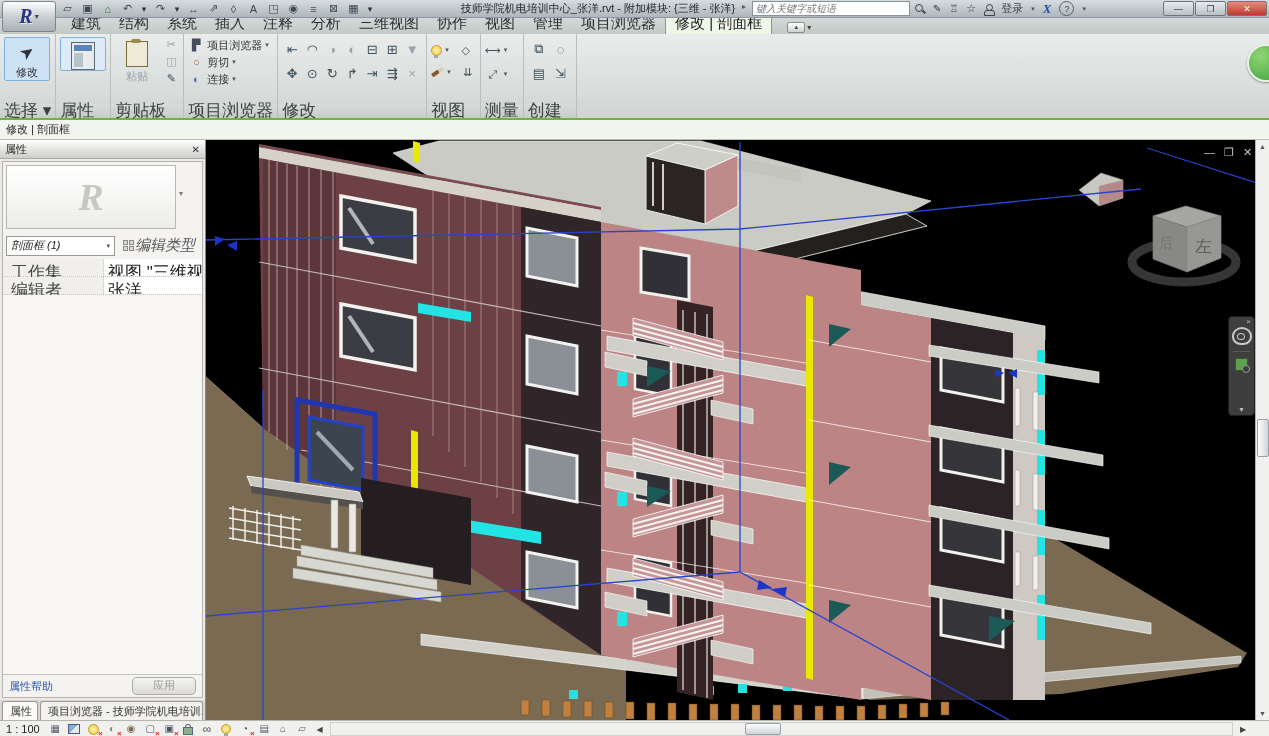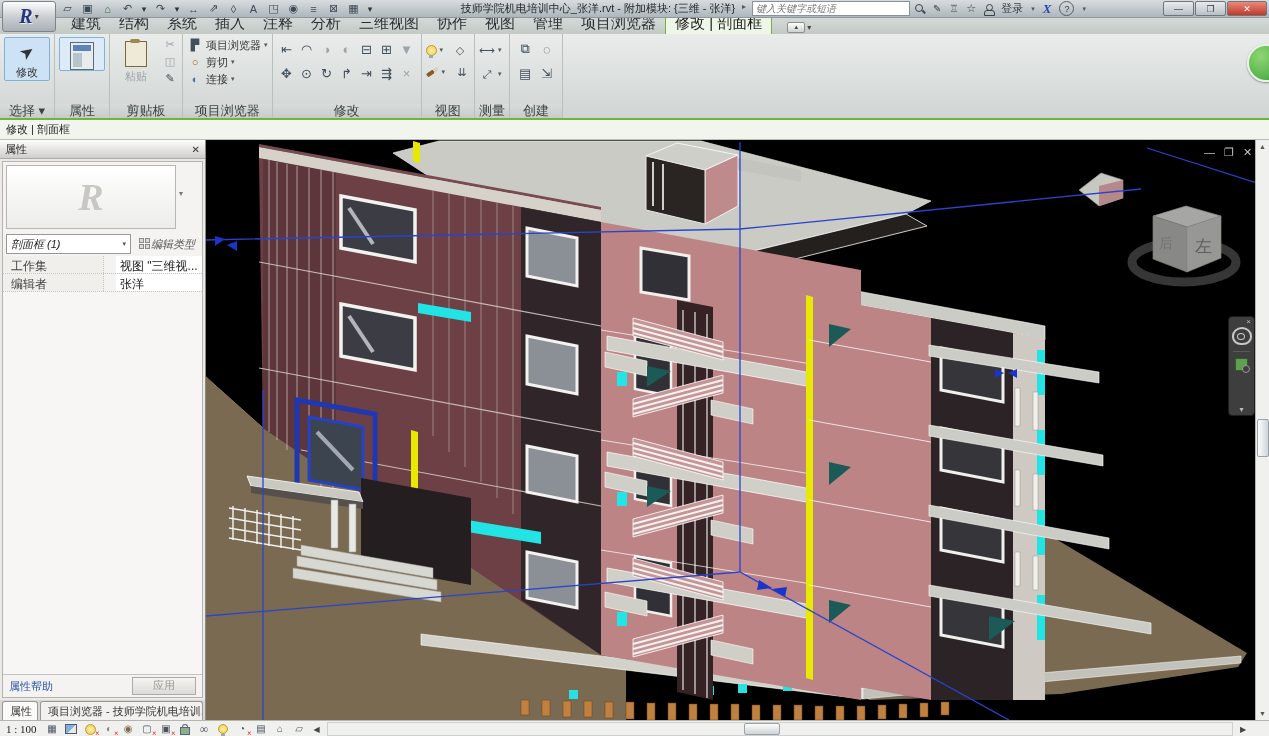--- a/index.html
+++ b/index.html
@@ -31,21 +31,21 @@
   
   .tabrow{height:16px;background:linear-gradient(#d3d9d6,#c3cac6);display:flex;align-items:flex-end;padding-left:62px;}
   .rtab{padding:1px 9px;font-size:15px;color:#2a2e32;}
   .rtab.ctx{background:#eef6e8;border:1px solid #76b043;border-bottom:none;border-radius:3px 3px 0 0;color:#222;}
   .collapsebtn{margin-left:10px;font-size:8px;color:#444;display:flex;align-items:center;gap:2px;padding:1px 5px;}
   .collapsebtn .pill{display:inline-block;width:16px;height:9px;background:linear-gradient(#fefefe,#cdd3d0);border:1px solid #8a9088;border-radius:2px;text-align:center;line-height:7px;font-size:7px;}
   
   .ribbon{position:relative;height:84px;background:linear-gradient(#e9ecea,#d0d5d3);display:flex;align-items:stretch;}
   .panel{display:flex;flex-direction:column;border-right:1px solid #b9bfbc;}
   .pbody{flex:1;display:flex;align-items:flex-start;padding:3px 4px;gap:4px;}
-  .plabel{height:14px;text-align:center;font-size:13px;color:#3c4340;background:linear-gradient(#d8dddb,#c6ccc9);line-height:14px;padding:0 4px;white-space:nowrap;}
+  .plabel{height:14px;text-align:left;font-size:17px;color:#3c4340;background:linear-gradient(#d8dddb,#c6ccc9);line-height:14px;padding:0 4px;white-space:nowrap;}
   .bigbtn{width:44px;display:flex;flex-direction:column;align-items:center;gap:2px;padding-top:4px;}
   .bigbtn .blabel{font-size:11px;color:#333;}
   .bigbtn.sel{background:#cde3f5;border:1px solid #7fb2da;border-radius:2px;}
   .cursor-ic{font-size:17px;color:#2f3338;transform:rotate(-35deg);}
   .propbig{width:22px;height:26px;border:1px solid #5d6a74;background:#e8ecef;position:relative;}
   .propbig::before{content:"";position:absolute;left:2px;top:2px;right:2px;height:6px;background:#5b84b8;}
   .propbig::after{content:"";position:absolute;left:2px;top:10px;width:9px;bottom:2px;background:#b8c4cc;}
   .pastebig{width:20px;height:24px;border:1px solid #7a6a3a;background:#efe9d8;position:relative;}
   .pastebig::before{content:"";position:absolute;left:4px;top:-3px;width:10px;height:4px;background:#9a8a50;border-radius:2px;}
   .smcol{display:flex;flex-direction:column;gap:2px;}
@@ -68,52 +68,52 @@
   .pal-h{height:18px;background:linear-gradient(#fdfdfc,#cfcecb);border-bottom:1px solid #aaa;display:flex;align-items:center;padding:0 5px;font-size:11px;color:#222;}
   .pal-h .x{margin-left:auto;font-size:10px;color:#333;}
   .pal-body{flex:1;margin:2px;border:1px solid #b5b3af;background:#f4f3f1;display:flex;flex-direction:column;overflow:hidden;}
   .preview{display:flex;align-items:flex-start;gap:3px;padding:3px;}
   .prevbox{width:168px;height:62px;background:linear-gradient(#ffffff,#ececea);border:1px solid #b8b6b2;display:flex;align-items:center;justify-content:center;}
   .prevbox .rfade{font-family:"Liberation Serif","DejaVu Serif",serif;font-size:38px;font-weight:bold;font-style:italic;color:#c9c7c3;}
   .prevcar{margin-top:24px;font-size:8px;color:#777;}
   .selrow{display:flex;align-items:center;gap:4px;padding:2px 3px;font-style:italic;}
   .combo{flex:1;height:18px;background:#fff;border:1px solid #9a9894;display:flex;align-items:center;padding:0 4px;font-size:11px;color:#222;}
   .combo .car{margin-left:auto;}
-  .edittype{display:flex;align-items:center;gap:0;font-size:11px;color:#555;padding:1px 3px;border:1px solid transparent;}
+  .edittype{display:flex;align-items:center;gap:0;font-size:15px;color:#555;padding:1px 3px;border:1px solid transparent;}
   .et-ic{width:12px;height:12px;display:grid;grid-template-columns:5px 5px;grid-template-rows:5px 5px;gap:1px;}
   .et-ic span{border:1px solid #8a8a86;background:#dcdad6;}
   .grouphdr{height:17px;background:linear-gradient(#e4e2de,#d4d2ce);border-top:1px solid #b5b3af;border-bottom:1px solid #b5b3af;display:flex;align-items:center;padding:0 4px;font-size:11px;color:#222;}
   .grouphdr .chev{margin-left:auto;font-size:9px;color:#555;}
-  .prow{display:flex;height:17px;border-bottom:1px dotted #c6c4c0;font-size:12px;gap:12px;}
+  .prow{display:flex;height:17px;border-bottom:1px dotted #c6c4c0;font-size:17px;}
   .prow .lab{width:88px;padding:2px 4px 0 8px;color:#444;border-right:1px dotted #c6c4c0;background:#f0efec;}
   .prow .val{flex:1;padding:2px 4px 0;background:#fff;color:#222;white-space:nowrap;overflow:hidden;}
   .fill{flex:1;background:#f7f6f4;}
   .helprow{height:22px;display:flex;align-items:center;padding:0 6px;border-top:1px solid #c6c4c0;}
   .helplink{color:#2a53a8;}
-  .applybtn{margin-left:auto;width:62px;height:16px;border:1px solid #aaa;background:linear-gradient(#f4f4f2,#dddbd7);color:#9a9894;text-align:center;line-height:15px;border-radius:0;}
+  .applybtn{margin-left:auto;width:62px;height:16px;border:1px solid #aaa;background:linear-gradient(#f4f4f2,#dddbd7);color:#9a9894;text-align:center;line-height:15px;border-radius:5px;}
   .paltabs{height:20px;display:flex;align-items:flex-end;gap:2px;padding:0 2px;background:#d9d7d3;}
   .ptab{background:#f2f1ee;border:1px solid #9a9894;border-bottom:none;border-radius:3px 3px 0 0;padding:2px 7px 1px;font-size:11px;white-space:nowrap;overflow:hidden;max-width:158px;}
   .ptab.on{background:#fbfaf8;}
   
   .viewport{position:relative;flex:1;background:#000;overflow:hidden;}
   .vwctrl{position:absolute;left:998px;top:6px;display:flex;gap:9px;color:#c2c2c2;font-size:11px;z-index:6;}
   .navbar{position:absolute;left:1022px;top:176px;width:25px;height:96px;background:#3e3e3e;border:1px solid #1c1c1c;border-radius:4px;z-index:6;display:flex;flex-direction:column;align-items:center;padding-top:2px;}
   .nb-x{align-self:flex-end;margin-right:3px;font-size:8px;color:#bbb;line-height:6px;}
   .nb-wheel{margin-top:2px;width:16px;height:14px;border:2px solid #c9c9c9;border-radius:50% 50% 45% 45%;position:relative;}
   .nb-wheel::after{content:"";position:absolute;left:3px;top:4px;width:6px;height:5px;border:1.5px solid #c9c9c9;border-radius:50%;}
   .nb-div{width:17px;height:1px;background:#5a5a5a;margin:6px 0;}
   .nb-zoom{width:11px;height:11px;background:#5fa04e;border:1px solid #2e5c28;position:relative;}
   .nb-zoom::after{content:"";position:absolute;right:-3px;bottom:-3px;width:6px;height:6px;border:1.5px solid #9a9a9a;border-radius:50%;background:#3e3e3e;}
   .nb-chev{margin-top:auto;margin-bottom:1px;font-size:8px;color:#bbb;}
   
   .vscroll{width:13px;background:#f0f0ee;border-left:1px solid #b5b5b0;display:flex;flex-direction:column;align-items:center;}
   .sarr{height:13px;width:13px;font-size:7px;color:#555;display:flex;align-items:center;justify-content:center;}
   .vtrack{flex:1;width:13px;position:relative;}
   .vthumb{position:absolute;left:1px;width:10px;height:36px;top:48%;background:linear-gradient(90deg,#fdfdfd,#cfd4d8);border:1px solid #9aa2a8;border-radius:2px;}
-  .statusbar{height:16px;background:#f0f0ee;border-top:1px solid #b5b5b0;display:flex;align-items:center;padding-left:6px;gap:4px;font-family:Liberation Serif, serif;}
+  .statusbar{height:16px;background:#f0f0ee;border-top:1px solid #b5b5b0;display:flex;align-items:center;padding-left:6px;gap:4px;}
   .scale{font-size:11px;color:#222;margin-right:4px;white-space:nowrap;}
   .si{position:relative;width:15px;height:13px;display:inline-flex;align-items:center;justify-content:center;font-size:10px;color:#4a5560;}
   .si .base{line-height:1;}
   .si .rx{position:absolute;right:-2px;bottom:-2px;color:#d22;font-size:8px;font-weight:bold;}
   .sun{width:9px;height:9px;border-radius:50%;background:radial-gradient(#fff6b8,#f2c23a);border:1px solid #c09a30;}
   .halfbox{width:10px;height:8px;background:linear-gradient(135deg,#7fb2da 50%,#e8e8e4 50%);border:1px solid #557;}
   .lock{position:relative;width:8px;height:6px;background:#8fae8a;border:1px solid #567;margin-top:4px;}
   .lock::before{content:"";position:absolute;left:1px;top:-4px;width:4px;height:3px;border:1.5px solid #667;border-bottom:none;border-radius:3px 3px 0 0;}
   .hsl-arrow{font-size:8px;color:#444;width:12px;text-align:center;}
   .htrack{flex:1;height:12px;position:relative;background:#f0f0ee;border:1px solid #d0d0cc;}

